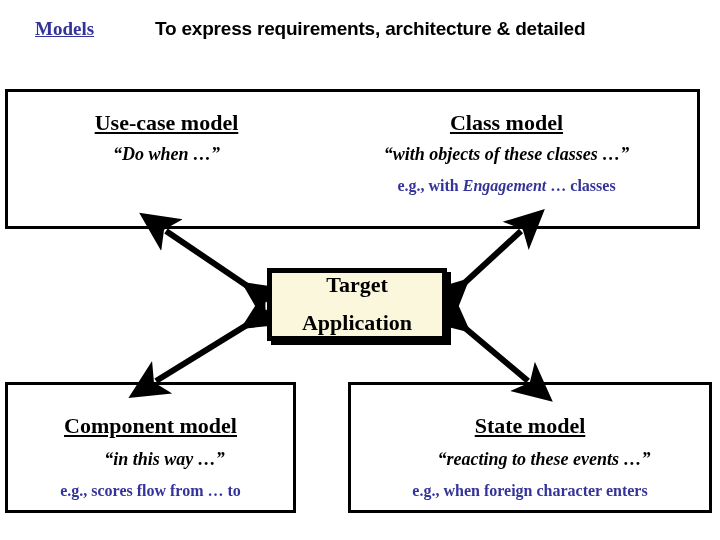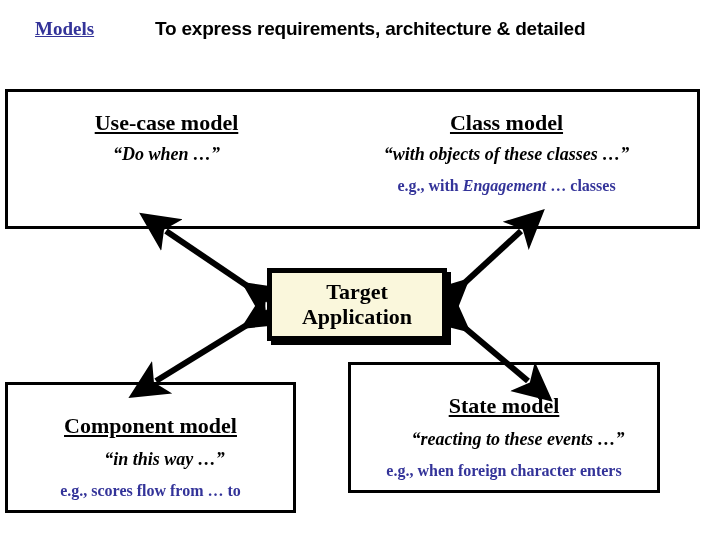--- a/index.html
+++ b/index.html
@@ -98,21 +98,21 @@
   #box-usecase {
     left: 5px;  top: 89px;  width: 323px;  height: 140px;
   }
   #box-class {
     left: 316px; top: 89px; width: 384px; height: 140px;
   }
   #box-component {
     left: 5px;  top: 382px; width: 291px; height: 131px;
   }
   #box-state {
-    left: 348px; top: 362px; width: 312px; height: 131px;
+    left: 348px; top: 382px; width: 364px; height: 131px;
   }
 
   
   #box-usecase .m-title,
   #box-class  .m-title { margin-top: 19px; }
   #box-usecase .m-quote,
   #box-class  .m-quote { margin-top: 11px; }
   #box-usecase .m-eg,
   #box-class  .m-eg    { margin-top: 14px; }
 
@@ -137,21 +137,21 @@
     box-sizing: border-box;
     left: 267px;
     top: 268px;
     width: 180px;
     height: 73px;
     background: #FAF7DC;
     border: 5px solid #000000;
     display: flex;
     flex-direction: column;
     align-items: center;
-    justify-content: center;
+    justify-content: space-between;
     overflow: hidden;
   }
   #box-target .t-line {
     font-family: "Liberation Serif", "DejaVu Serif", serif;
     font-weight: bold;
     font-size: 22px;
     color: #000000;
     line-height: 1.12;
     white-space: nowrap;
   }

